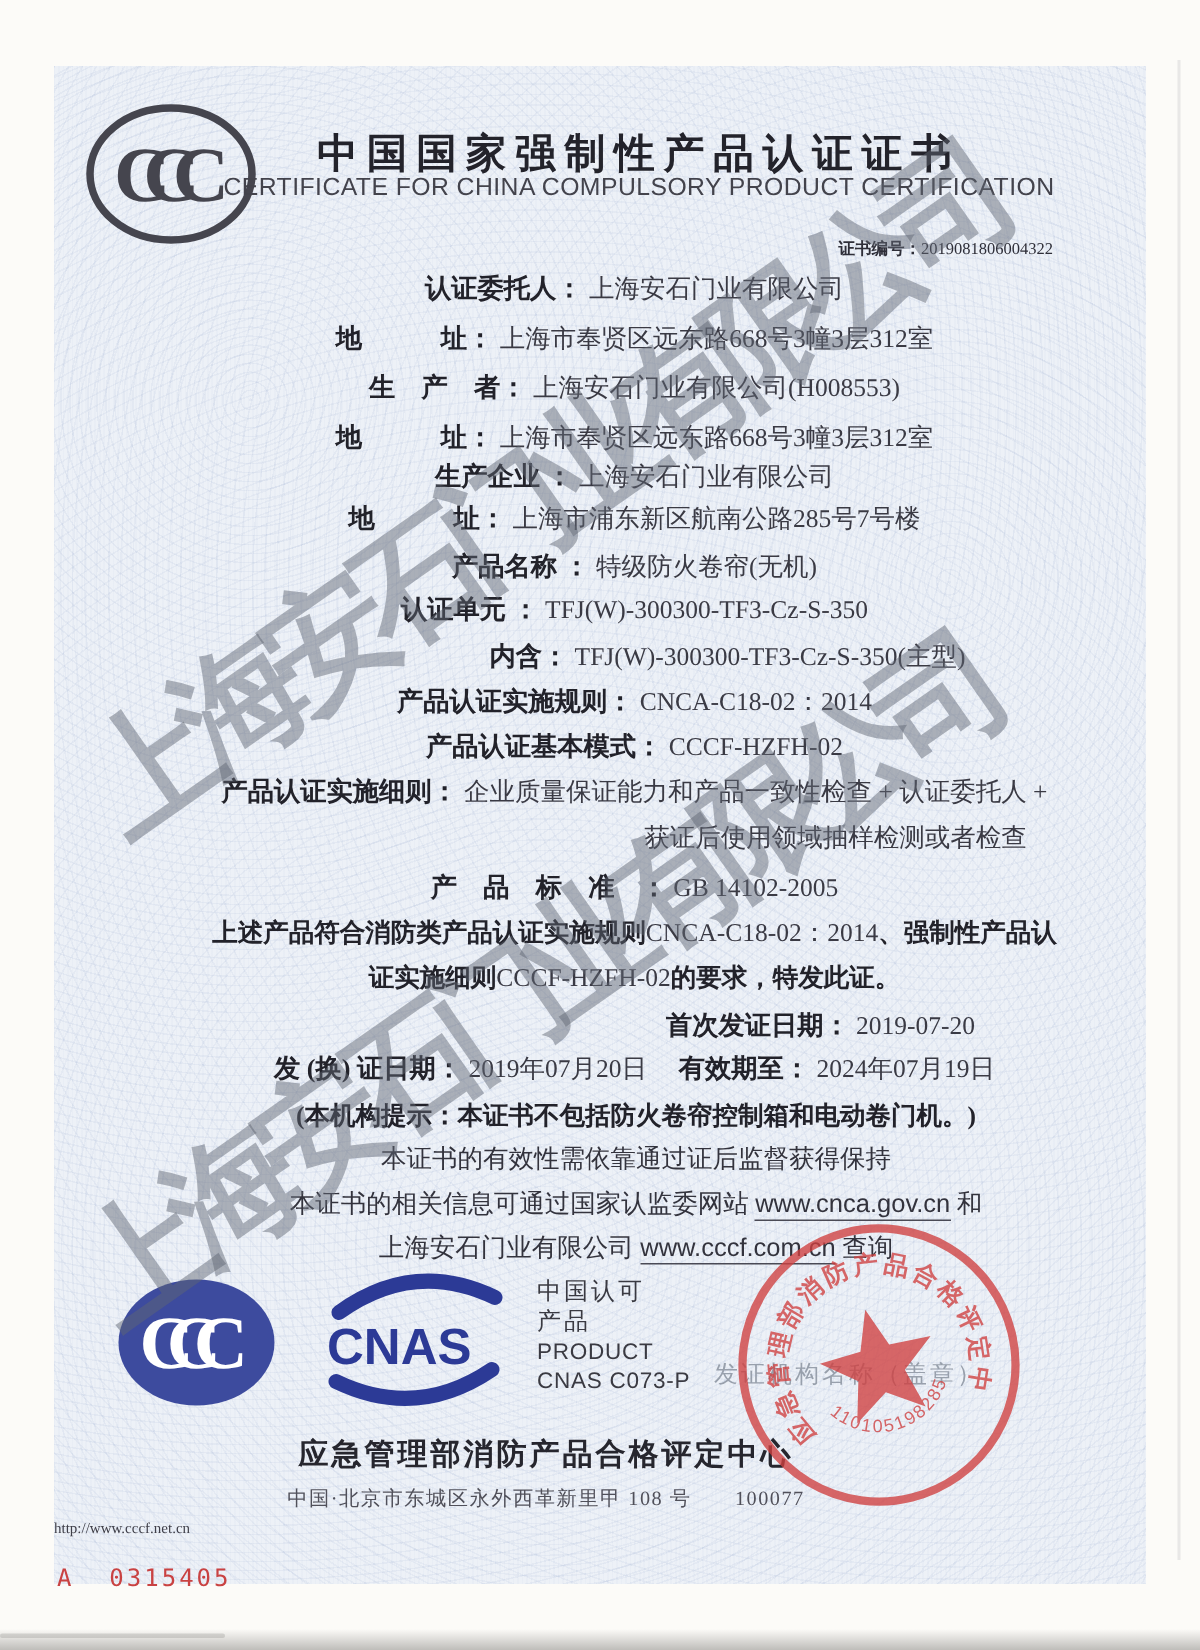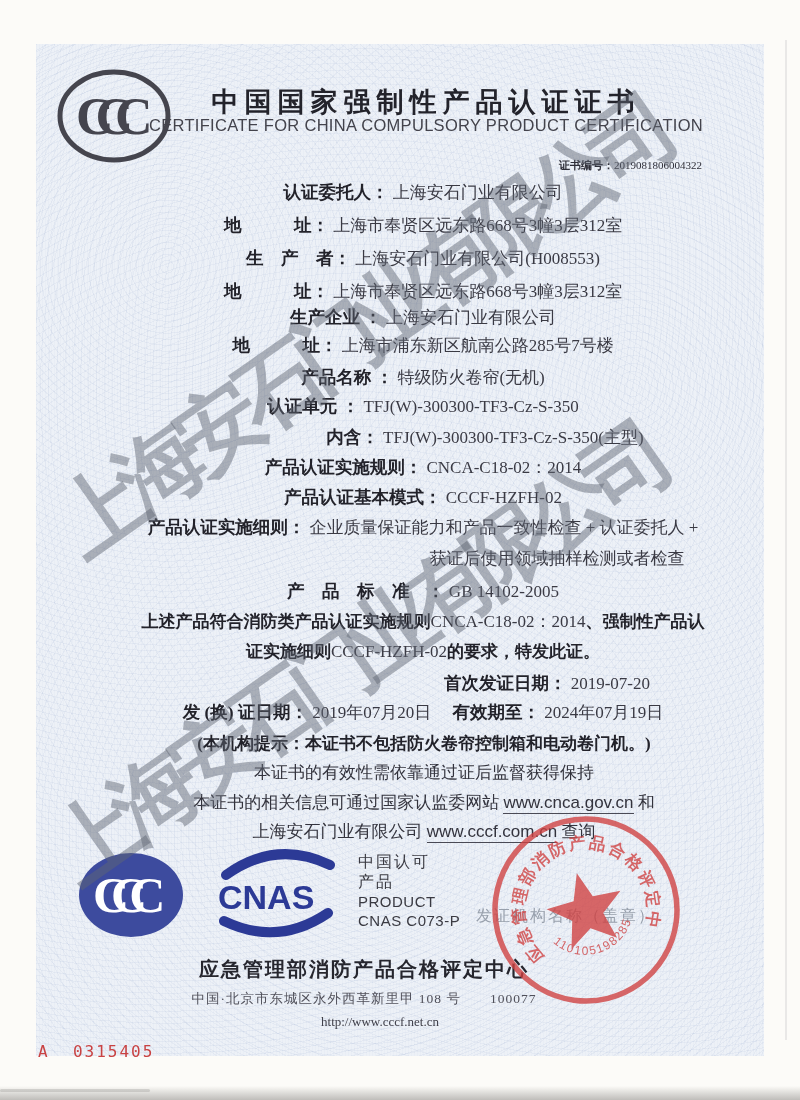--- a/index.html
+++ b/index.html
@@ -60,22 +60,22 @@
   .accred .cn{font-size:16px;letter-spacing:2px;line-height:20px;}
   .accred .en{font-family:"Liberation Sans", sans-serif;font-size:15px;line-height:19px;letter-spacing:.5px;}
   .seal-note{position:absolute;left:440px;top:862px;z-index:2;font-size:16px;color:#98a0ac;letter-spacing:2px;}
   .seal{position:absolute;left:452px;top:768px;z-index:6;opacity:.92;}
 
   
   .footer-org{position:absolute;left:0;top:912px;width:656px;text-align:center;z-index:2;
     font-size:20px;font-weight:700;letter-spacing:2px;color:#26262e;}
   .footer-addr{position:absolute;left:0;top:946px;width:656px;text-align:center;z-index:2;
     font-size:13.5px;color:#50505a;letter-spacing:1px;white-space:pre;}
-  .footer-url{position:absolute;left:16px;top:970px;width:656px;text-align:center;z-index:2;
-    font-size:13px;color:#3f3f49;}
+  .footer-url{position:absolute;left:0;top:970px;width:656px;z-index:2;
+    font-size:10px;color:#3f3f49;}
 
   .serial{position:absolute;left:38px;top:1042px;z-index:2;
     font-family:"DejaVu Sans Mono", monospace;font-size:16px;letter-spacing:2px;color:#c94242;white-space:pre;}
 </style>
 </head>
 <body>
 
 <div class="paper">
 
   <div class="cert">

